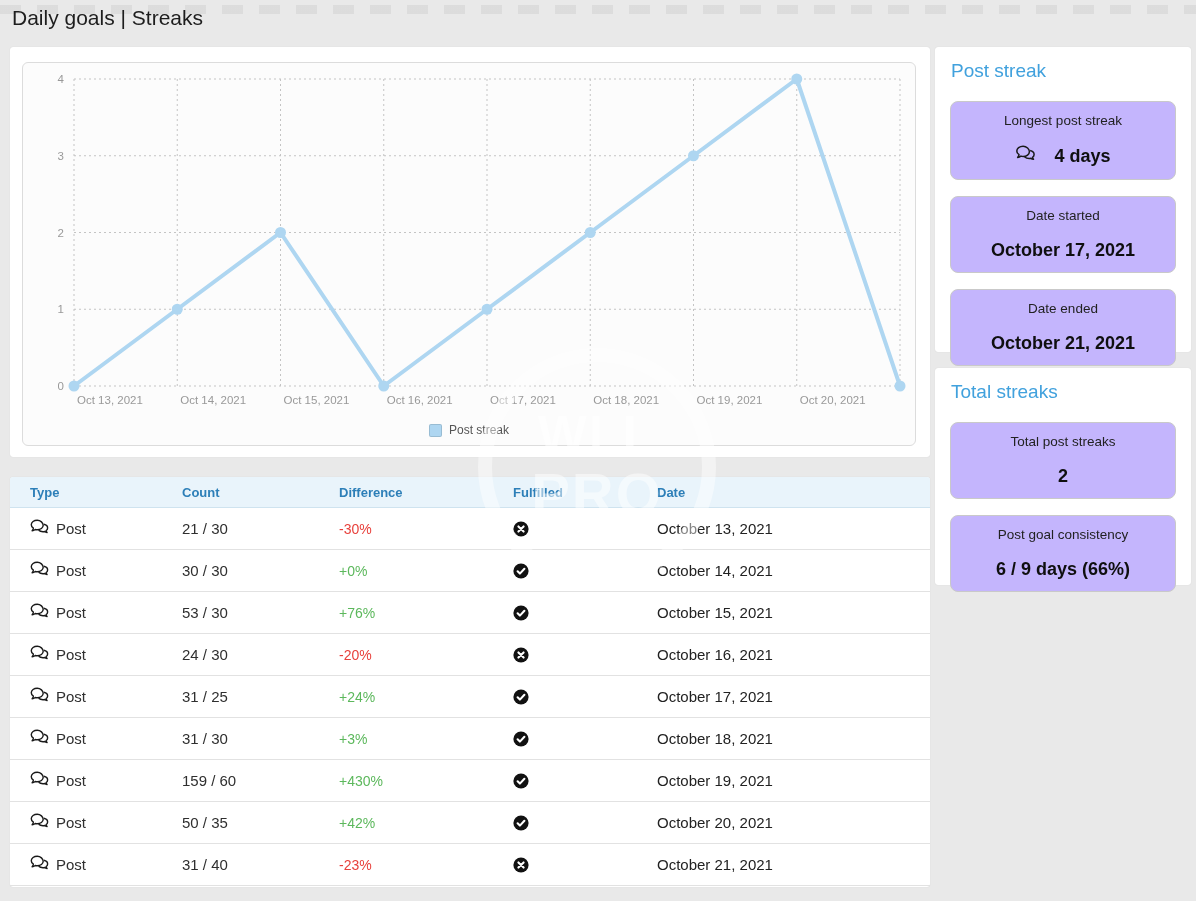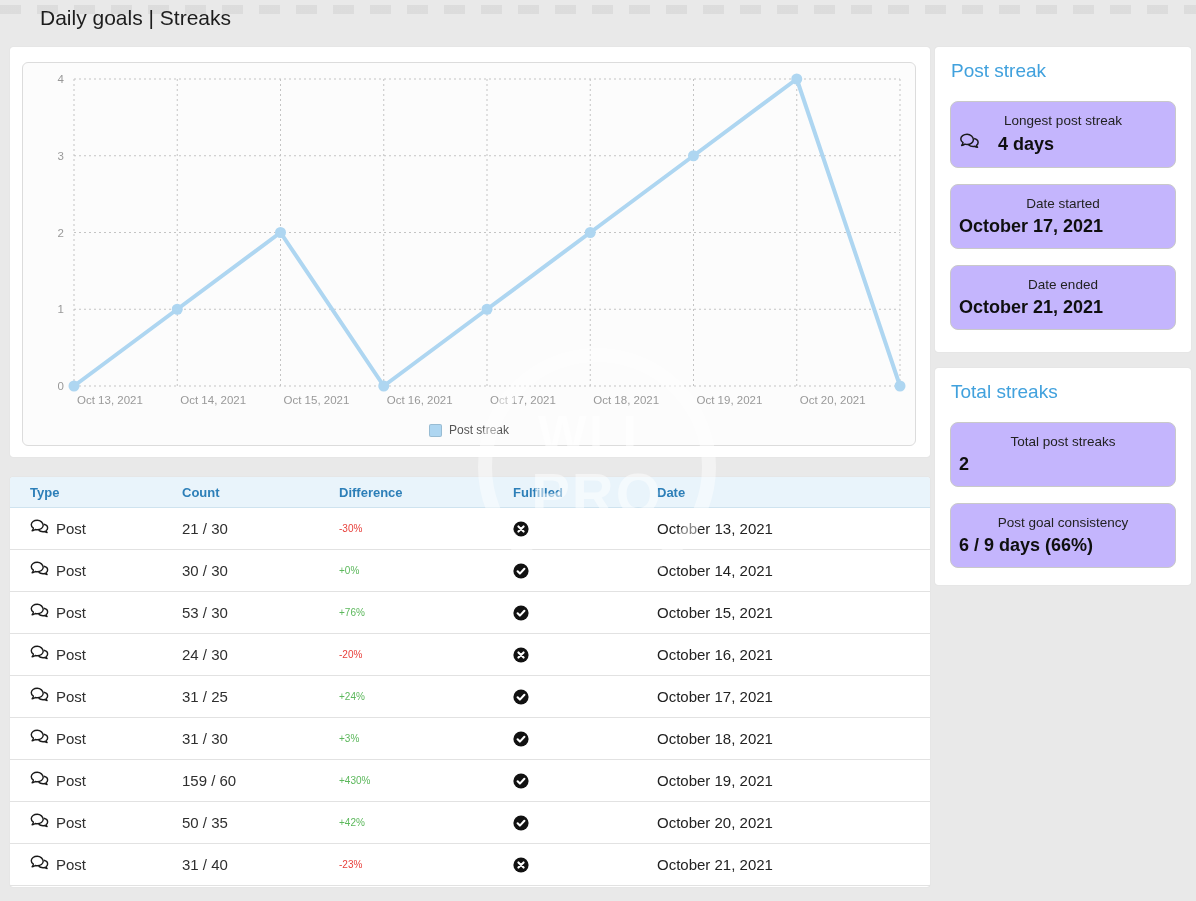--- a/index.html
+++ b/index.html
@@ -7,21 +7,21 @@
     width:1196px;height:901px;position:relative;overflow:hidden;
     background:#e9e9e9;
     font-family:"Liberation Sans","DejaVu Sans",sans-serif;
     color:#333;
   }
   .top-dashes{
     position:absolute;left:0;top:5px;width:100%;height:9px;
     background:repeating-linear-gradient(90deg,rgba(0,0,0,.055) 0 21px,rgba(0,0,0,0) 21px 37px);
   }
   .page-title{
-    position:absolute;left:12px;top:6px;font-size:21px;font-weight:400;color:#1d1d1d;margin-left:28px;
+    position:absolute;left:12px;top:6px;font-size:21px;font-weight:400;color:#1d1d1d;
   }
   .panel{
     position:absolute;background:#fff;border-radius:3px;
     box-shadow:0 0 1px rgba(0,0,0,.15);
   }
   .chart-panel{left:10px;top:47px;width:920px;height:410px;}
   .chart-card{
     position:absolute;left:12px;top:15px;width:894px;height:384px;
     border:1px solid #dcdcdc;border-radius:6px;background:#fcfcfc;box-sizing:border-box;
   }
@@ -40,36 +40,36 @@
     align-items:center;padding-left:20px;box-sizing:border-box;
   }
   .t-head{
     height:31px;background:#e9f4fb;border-bottom:1px solid #cfe3ef;
     font-size:13px;font-weight:bold;color:#2d7fb8;
     border-top-left-radius:3px;border-top-right-radius:3px;
   }
   .t-body .t-row{height:42px;border-bottom:1px solid #e2e2e2;font-size:15px;color:#2f2f2f;}
   .type-cell{display:flex;align-items:center;gap:7px;}
   .type-cell svg{flex:0 0 auto;}
-  .diff{font-size:10px;}
+  .diff{font-size:14px;}
   .diff.pos{color:#5cb85c;}
   .diff.neg{color:#e8413c;}
   .ful-cell svg{display:block;}
   .date-cell{color:#222;}
 
   .sidebar-panel-1{left:935px;top:47px;width:256px;height:305px;}
   .sidebar-panel-2{left:935px;top:368px;width:256px;height:217px;}
   .side-title{padding:13px 16px 3px;font-size:19px;color:#41a1dd;}
   .side-card{
     margin:16px 15px;background:#c4b5fd;border:1px solid #c9c9c9;border-radius:8px;
     text-align:center;padding:11px 8px;
   }
   .side-card-label{font-size:13.5px;color:#222;}
-  .side-card-value{margin-top:5px;font-size:18px;font-weight:bold;color:#0f0f0f;
-    display:flex;align-items:center;gap:18px;}
+  .side-card-value{margin-top:17px;font-size:18px;font-weight:bold;color:#0f0f0f;
+    display:flex;align-items:center;justify-content:center;gap:18px;}
 
   .watermark{
     position:absolute;left:478px;top:348px;width:238px;height:238px;
     pointer-events:none;z-index:5;
   }
   .watermark .ring{
     position:absolute;inset:0;border:14px solid rgba(255,255,255,.45);border-radius:50%;
   }
   .watermark .wm-text{
     position:absolute;left:0;right:0;text-align:center;

